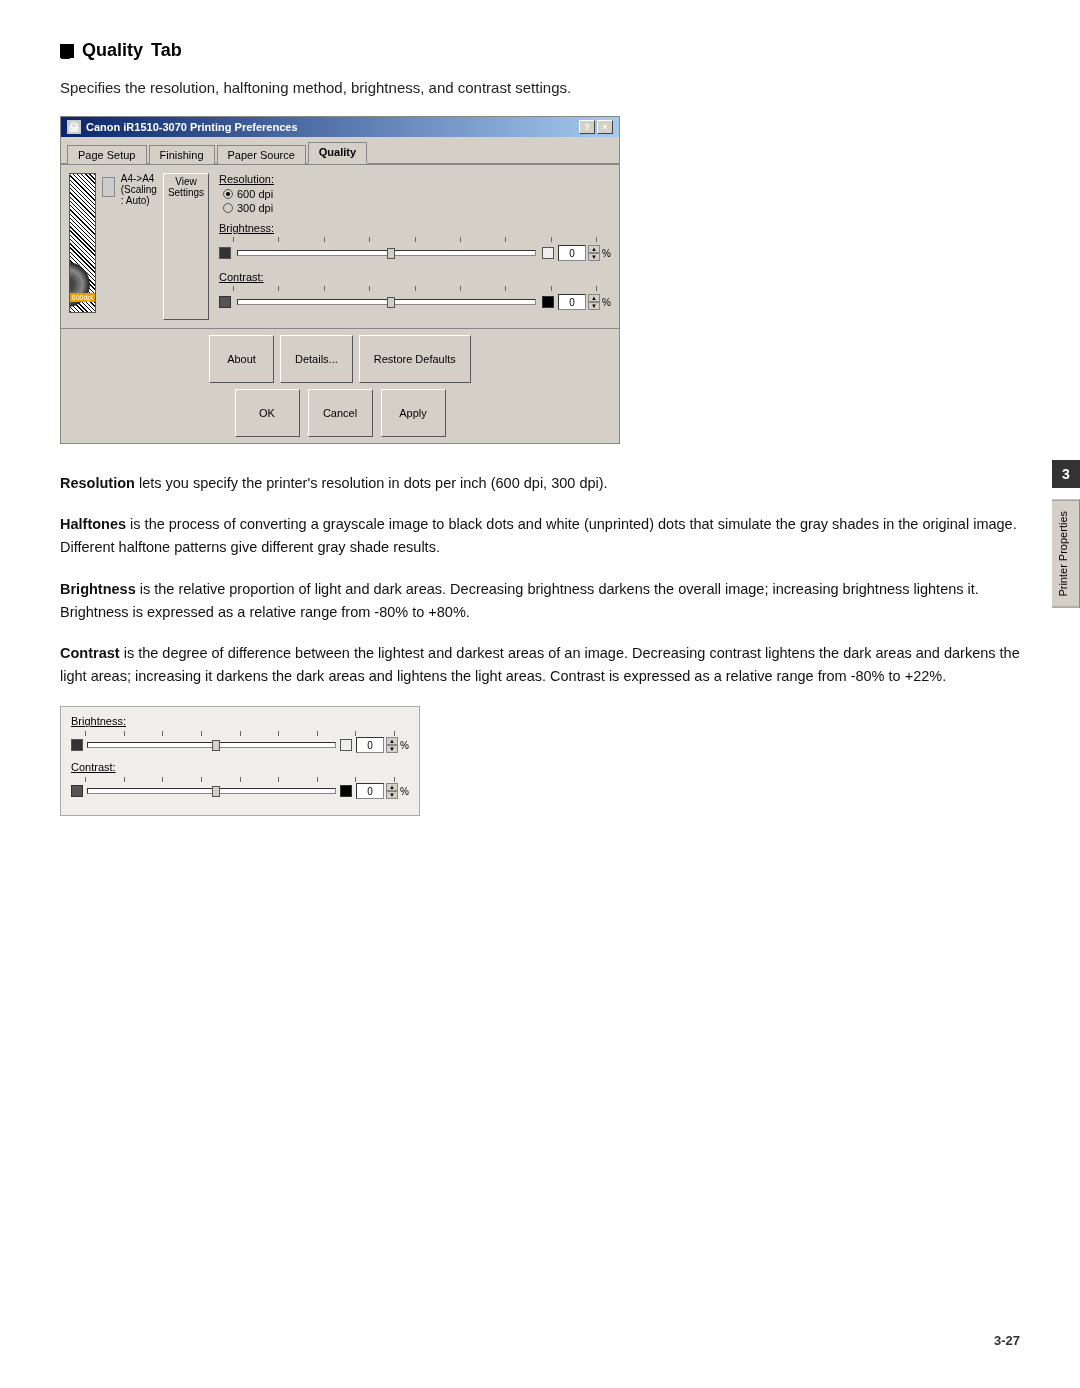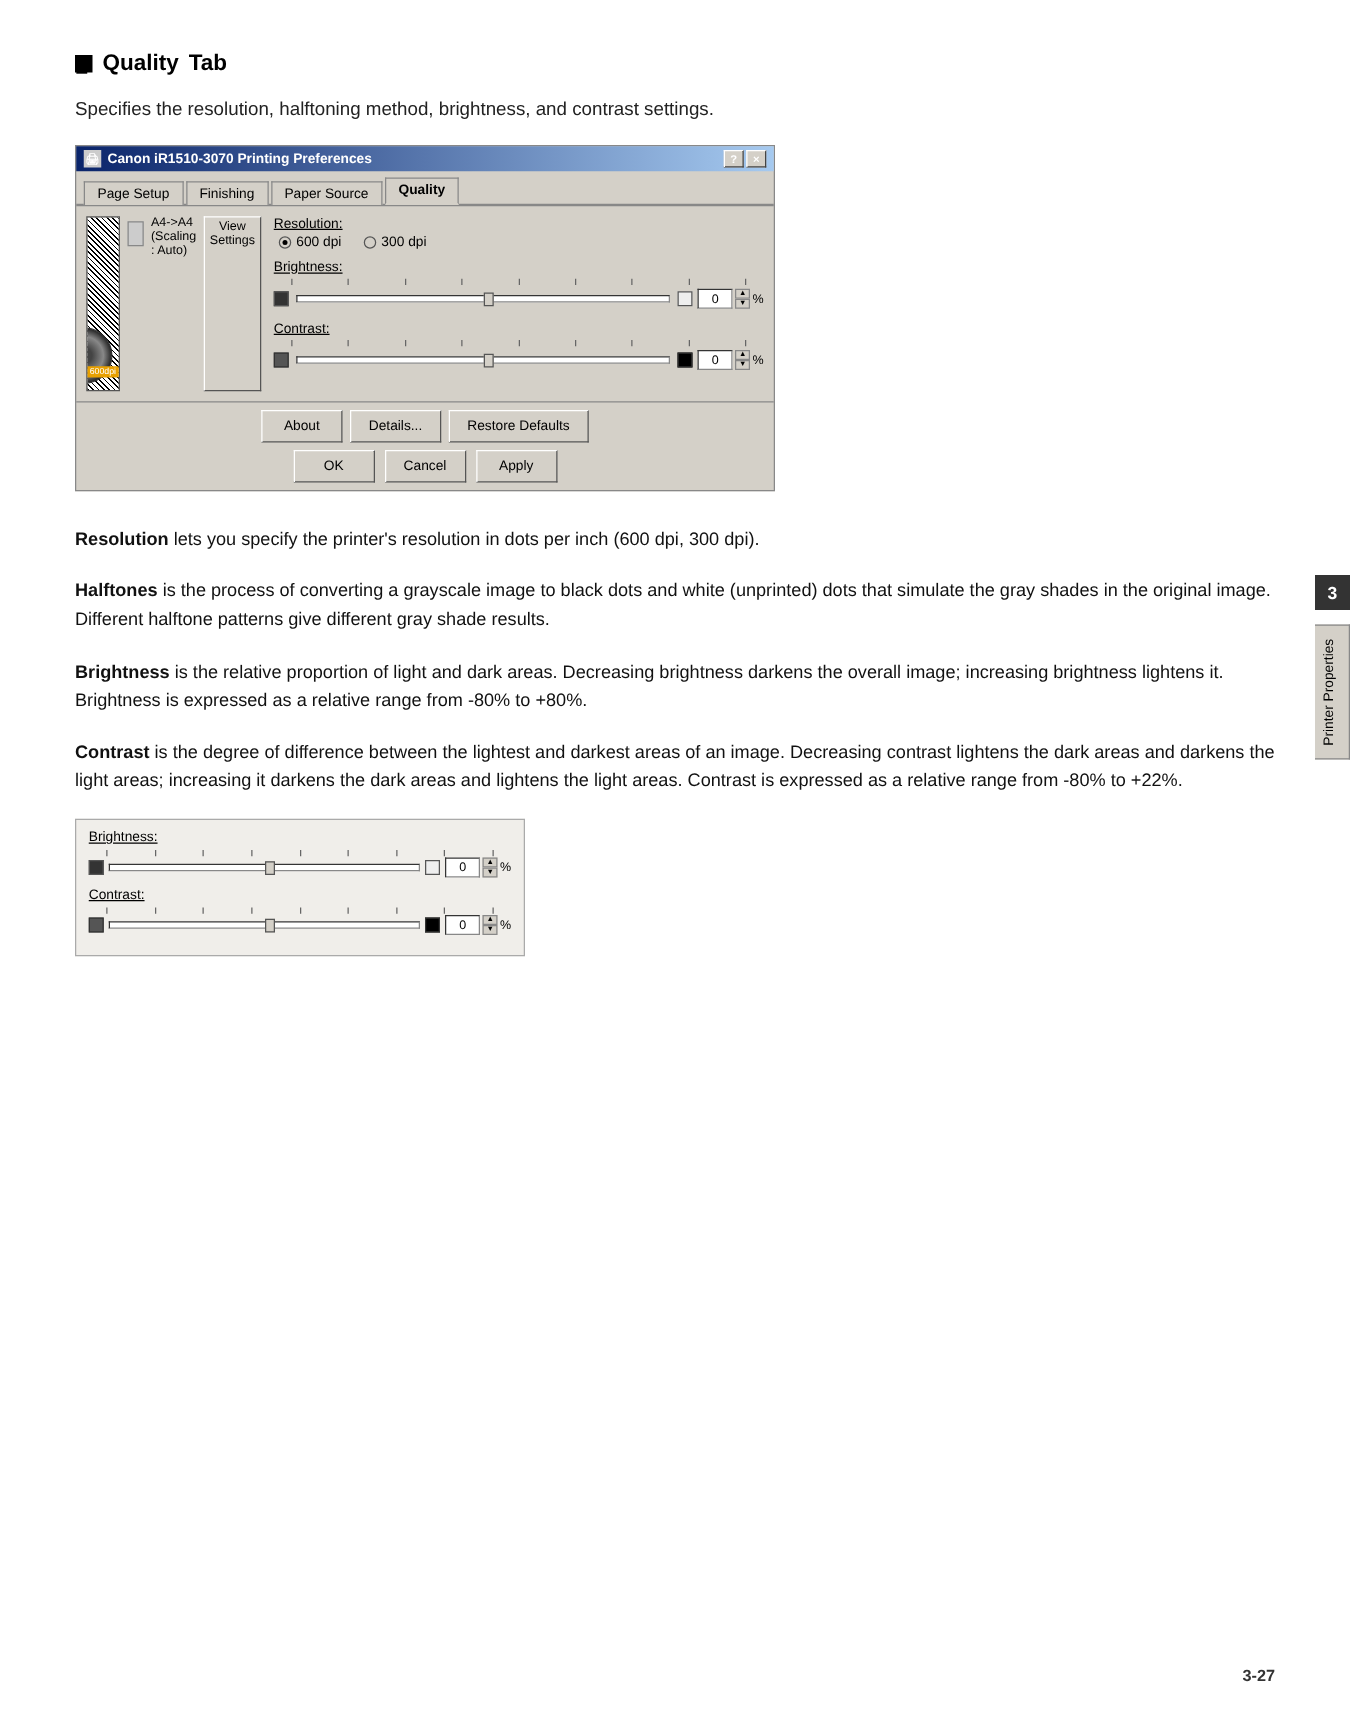--- a/index.html
+++ b/index.html
@@ -196,22 +196,22 @@
     .settings-group {
       margin-bottom: 8px;
     }
     .settings-label {
       font-size: 11px;
       margin-bottom: 3px;
       text-decoration: underline;
     }
     .radio-group {
       display: flex;
-      flex-direction: row;
-      gap: 18px;
+      flex-direction: column;
+      gap: 2px;
       padding-left: 4px;
     }
     .radio-item {
       display: flex;
       align-items: center;
       gap: 4px;
       font-size: 11px;
     }
     .radio-input {
       width: 10px;
@@ -315,21 +315,21 @@
       gap: 6px;
       margin-bottom: 6px;
       padding-left: 140px;
     }
     .footer-buttons-row2 {
       display: flex;
       justify-content: center;
       gap: 8px;
     }
     .dialog-btn {
-      padding: 6px 14px;
+      padding: 17px 14px;
       background: #d4d0c8;
       border: 1px solid #fff;
       border-right-color: #555;
       border-bottom-color: #555;
       font-size: 11px;
       cursor: pointer;
       min-width: 65px;
       text-align: center;
     }
 

